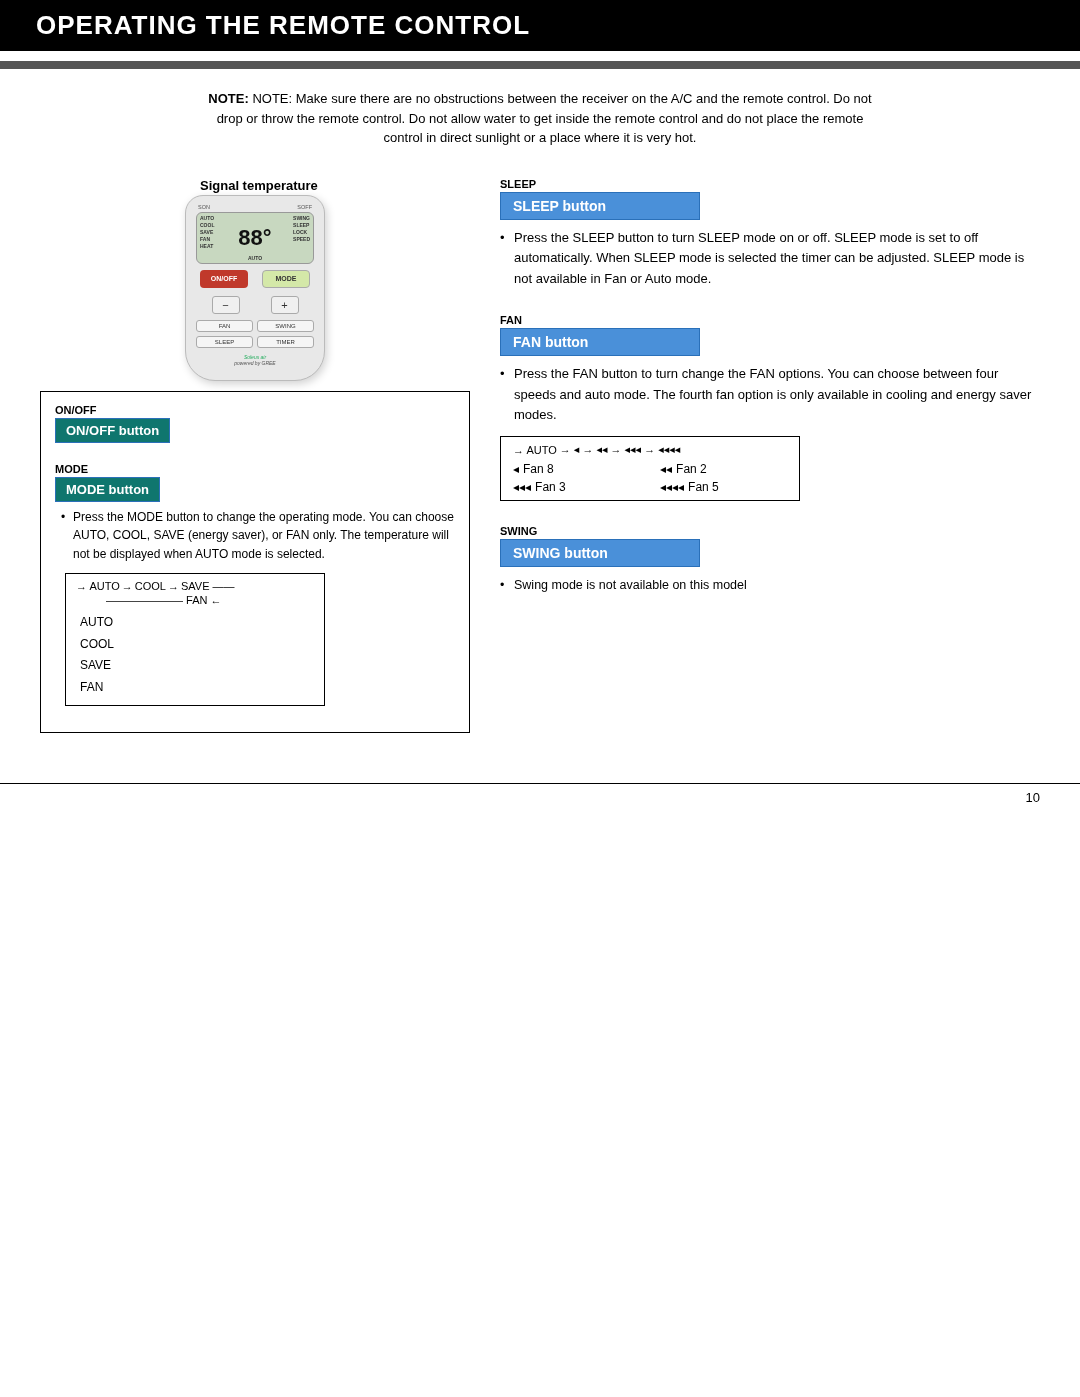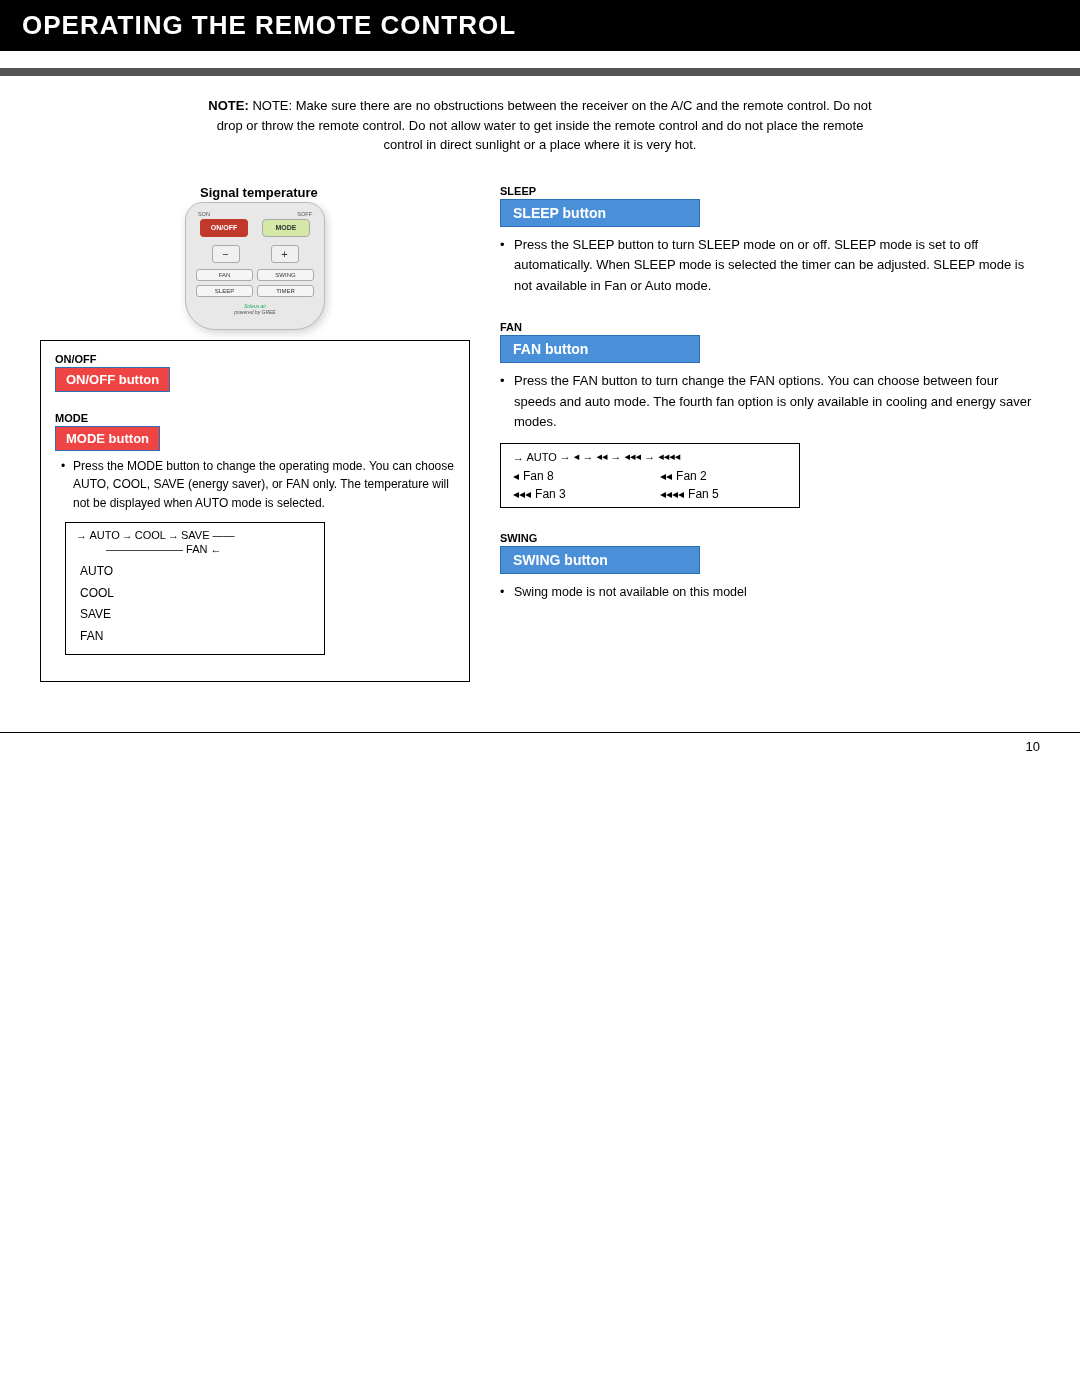--- a/index.html
+++ b/index.html
@@ -9,22 +9,22 @@
       width: 1080px;
       min-height: 1397px;
       position: relative;
       font-size: 14px;
       color: #000;
     }
 
     
     .page-header {
       background: #000;
-      padding: 10px 22px;
-      margin-bottom: 17px;
+      padding: 10px 36px;
+      margin-bottom: 10px;
     }
     .page-header h1 {
       color: #fff;
       font-size: 26px;
       font-weight: bold;
       letter-spacing: 1px;
     }
     .header-bar {
       background: #555;
       height: 8px;
@@ -254,21 +254,21 @@
     .annotation-section {
       margin-bottom: 14px;
     }
     .annotation-label {
       font-size: 11px;
       font-weight: bold;
       margin-bottom: 2px;
       color: #000;
     }
     .annotation-box-title {
-      background: #ef4444;
+      background: #0f766e;
       color: #fff;
       font-weight: bold;
       font-size: 13px;
       padding: 4px 10px;
       margin-bottom: 6px;
       display: inline-block;
       border: 1px solid #2a70b9;
     }
     .annotation-text {
       font-size: 12px;
@@ -436,20 +436,32 @@
       </div>
 
       <div class="remote-wrapper">
         <div class="remote">
 
           <div class="remote-top-labels">
             <span>SON</span>
             <span>SOFF</span>
           </div>
 
+          <div class="remote-screen">
+            <div class="side-labels-left">
+              AUTO<br>COOL<br>SAVE<br>FAN<br>HEAT
+            </div>
+            <span class="temp">88°</span>
+            <div class="side-labels-right">
+              SWING<br>SLEEP<br>LOCK<br>SPEED
+            </div>
+            <div class="bottom-row">
+              <span>AUTO</span>
+            </div>
+          </div>
 
           <div class="remote-onoff-mode">
             <div class="btn-onoff">ON/OFF</div>
             <div class="btn-mode">MODE</div>
           </div>
 
           <div class="remote-temp-row">
             <div class="temp-btn">−</div>
             <div class="temp-btn">+</div>
           </div>

